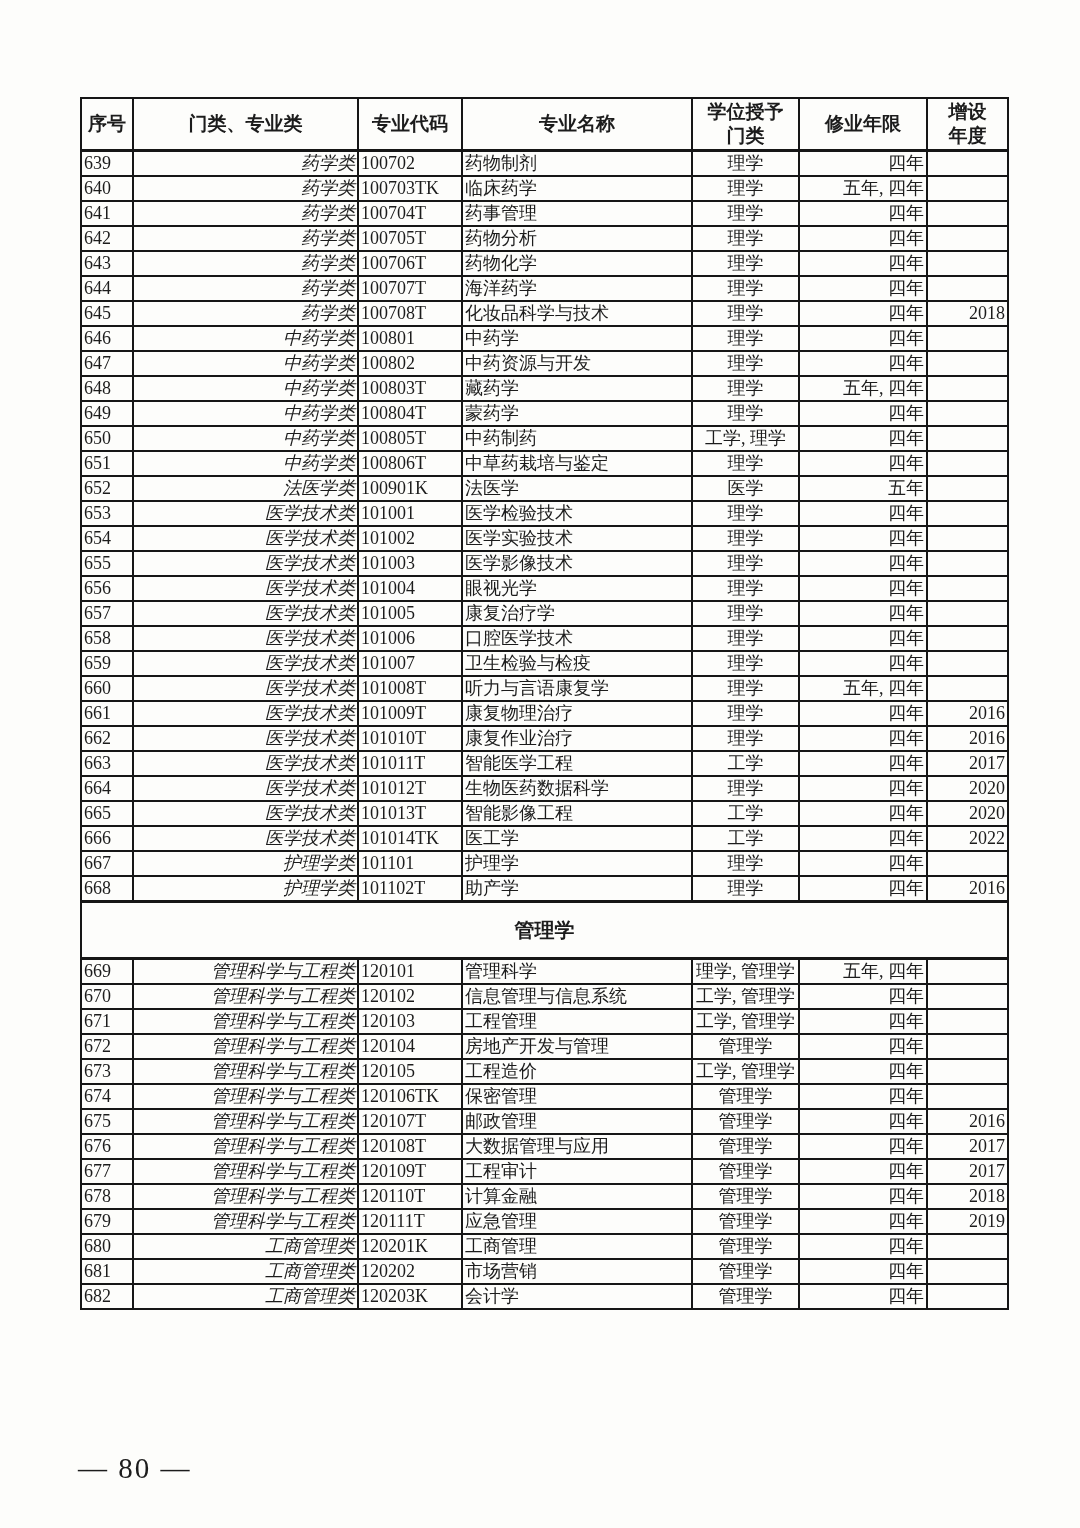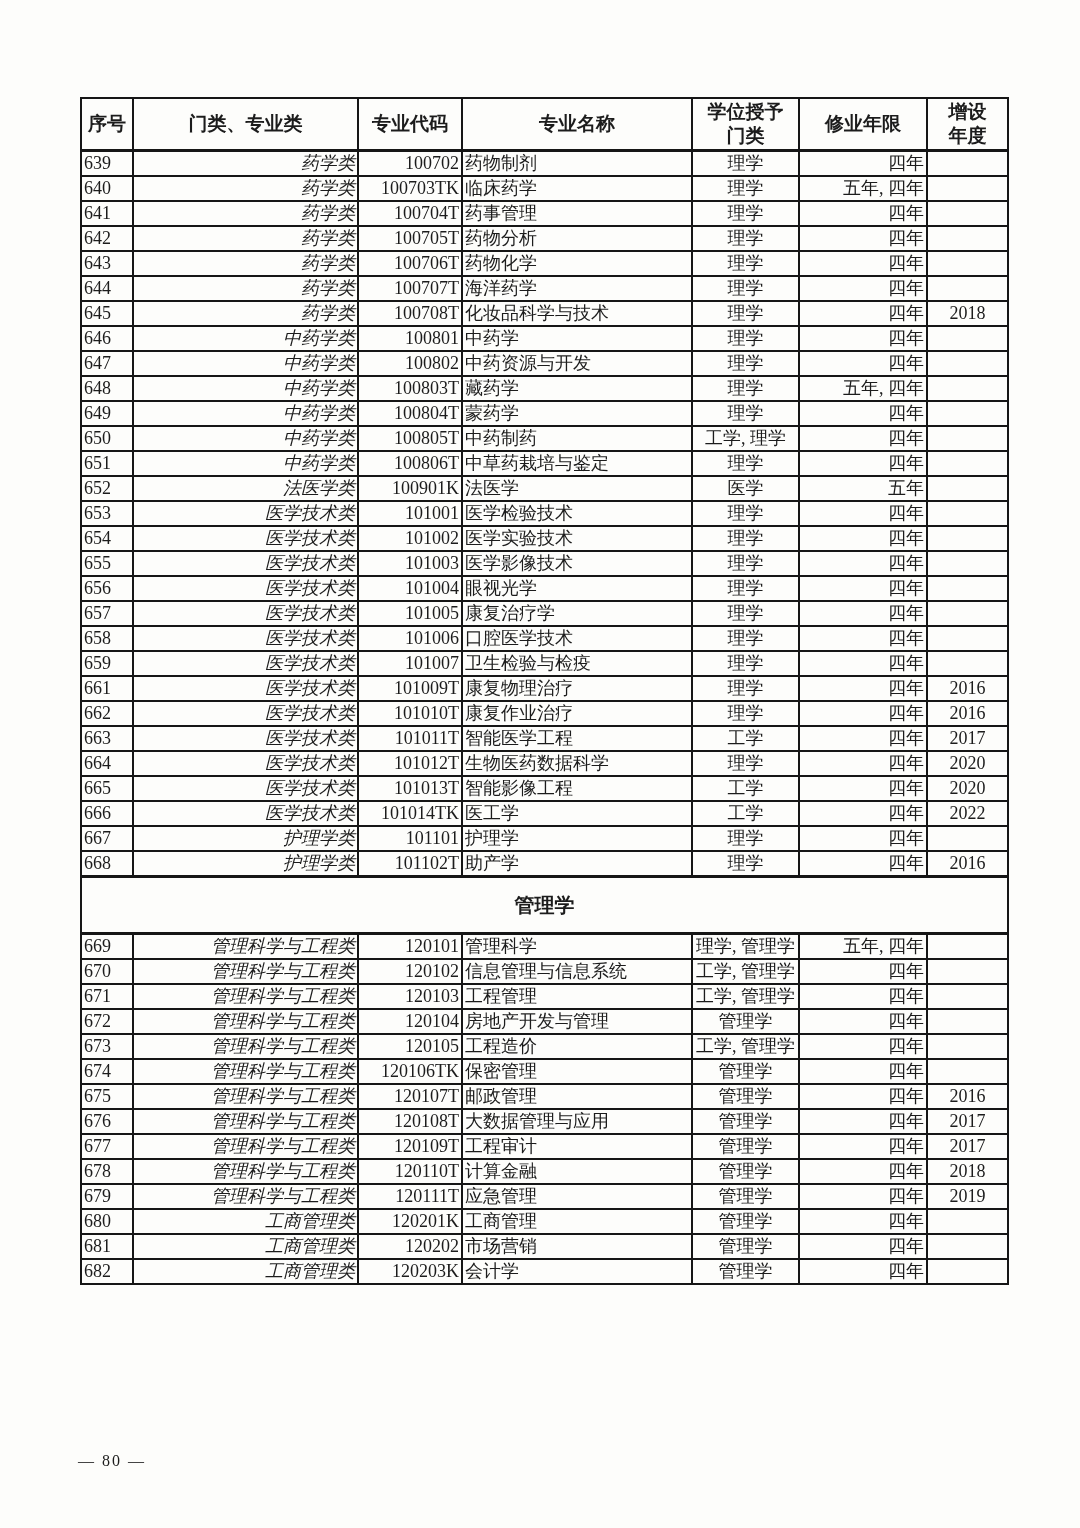--- a/index.html
+++ b/index.html
@@ -39,38 +39,38 @@
     white-space: pre-line;
     border-bottom: 3px solid #161616;
   }
   .catalog-table td {
     height: 23px;
     font-size: 18px;
     line-height: 23px;
   }
   .c-index   { }
   .c-category{ text-align: right; padding-left: 5px; font-style: italic; }
-  .c-code    { text-align: right; padding-left: 5px; }
+  .c-code    { text-align: left; padding-left: 5px; }
   .c-name    { text-align: left; padding-left: 7px; }
   .c-degree  { text-align: center; line-height: 23px; padding-top: 2px; padding-bottom: 2px; margin-top: 48px; }
   .c-years   { text-align: right; }
-  .c-added   { text-align: center; margin-left: 28px; }
+  .c-added   { text-align: right; margin-left: 28px; }
   .section-row td {
     height: 54px;
     font-size: 20px;
     font-weight: bold;
     text-align: center;
     border-top: 3px solid #161616;
     border-bottom: 3px solid #161616;
   }
   .page-number {
     position: absolute;
     left: 78px;
     top: 1452px;
-    font-size: 16px;
+    font-size: 29px;
     letter-spacing: 2px;
     color: #1c1c1c;
   }
 </style>
 </head>
 <body>
 
 <table class="catalog-table">
   <colgroup>
     <col style="width:52px">
@@ -278,20 +278,29 @@
       <tr>
         <td class="c-index">659</td>
         <td class="c-category">医学技术类</td>
         <td class="c-code">101007</td>
         <td class="c-name">卫生检验与检疫</td>
         <td class="c-degree">理学</td>
         <td class="c-years">四年</td>
         <td class="c-added"></td>
       </tr>
       <tr>
+        <td class="c-index">660</td>
+        <td class="c-category">医学技术类</td>
+        <td class="c-code">101008T</td>
+        <td class="c-name">听力与言语康复学</td>
+        <td class="c-degree">理学</td>
+        <td class="c-years">五年, 四年</td>
+        <td class="c-added"></td>
+      </tr>
+      <tr>
         <td class="c-index">661</td>
         <td class="c-category">医学技术类</td>
         <td class="c-code">101009T</td>
         <td class="c-name">康复物理治疗</td>
         <td class="c-degree">理学</td>
         <td class="c-years">四年</td>
         <td class="c-added">2016</td>
       </tr>
       <tr>
         <td class="c-index">662</td>

